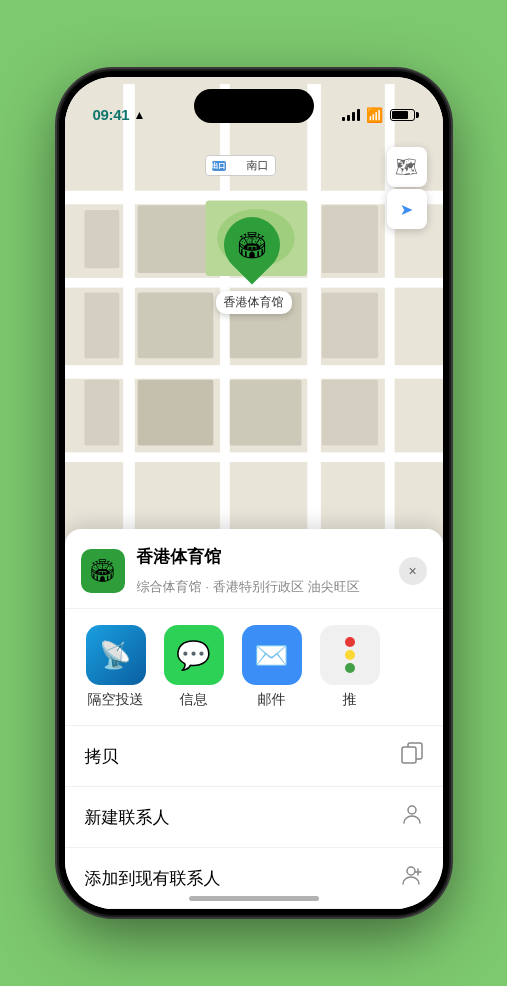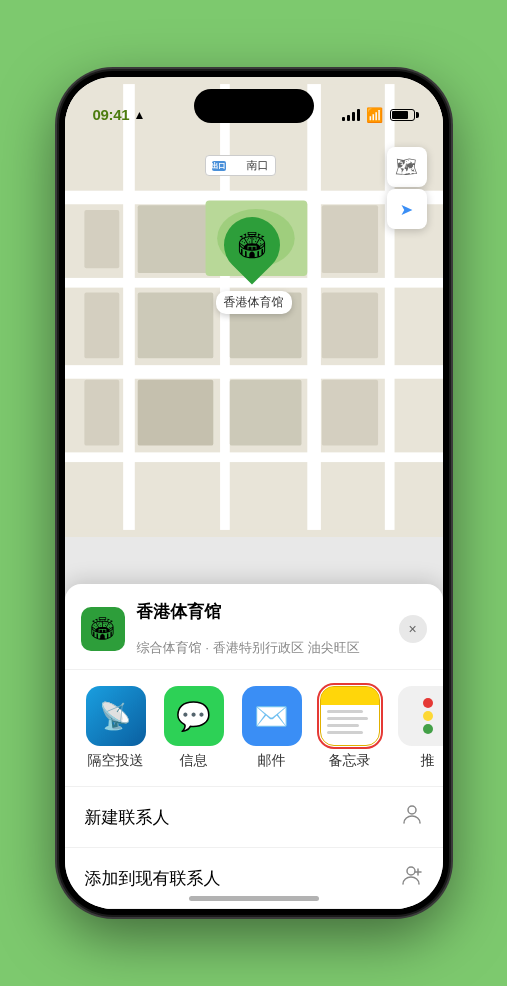--- a/index.html
+++ b/index.html
@@ -57,21 +57,21 @@
       display: flex;
       align-items: flex-end;
       justify-content: space-between;
       padding: 0 28px 8px 28px;
       z-index: 50;
     }
 
     .status-time {
       font-size: 15px;
       font-weight: 600;
-      color: #4d7c0f;
+      color: #0f766e;
       letter-spacing: -0.3px;
     }
 
     .status-icons {
       display: flex;
       align-items: center;
       gap: 6px;
     }
 
     .signal-bars {
@@ -227,21 +227,21 @@
 
     .venue-name {
       font-size: 17px;
       font-weight: 600;
       color: #000;
     }
 
     .venue-desc {
       font-size: 13px;
       color: #888;
-      margin-top: 16px;
+      margin-top: 10px;
     }
 
     .close-btn {
       width: 28px;
       height: 28px;
       background: #e8e8e8;
       border-radius: 50%;
       display: flex;
       align-items: center;
       justify-content: center;
@@ -458,45 +458,42 @@
           <span class="share-label">信息</span>
         </div>
 
         <div class="share-item">
           <div class="share-icon mail">
             <span style="color:white;font-size:28px;">✉️</span>
           </div>
           <span class="share-label">邮件</span>
         </div>
 
-        <div class="share-item">
-          <div style="position:relative;width:60px;height:60px;border-radius:14px;background:linear-gradient(180deg,#ffd60a 0%,#ffd60a 30%,#fff 30%);border:1.5px solid #e0b000;outline:2.5px solid #e53935;outline-offset:1px;overflow:hidden;display:flex;flex-direction:column;">
-            <div style="height:18px;background:#ffd60a;flex-shrink:0;"></div>
-            <div style="padding:5px 6px;display:flex;flex-direction:column;gap:4px;">
-              <div style="height:3px;background:#d0d0d0;border-radius:2px;width:80%;"></div>
-              <div style="height:3px;background:#d0d0d0;border-radius:2px;width:90%;"></div>
-              <div style="height:3px;background:#d0d0d0;border-radius:2px;width:70%;"></div>
-              <div style="height:3px;background:#d0d0d0;border-radius:2px;width:80%;"></div>
-            </div>
-          </div>
-          <span class="share-label">备忘录</span>
-        </div>
 
         <div class="share-item">
           <div style="width:60px;height:60px;border-radius:14px;background:#f0f0f0;display:flex;flex-direction:column;align-items:center;justify-content:center;gap:3px;">
             <div class="more-dots">
               <div class="more-dot" style="background:#e53935;width:10px;height:10px;border-radius:50%;"></div>
               <div class="more-dot" style="background:#fdd835;width:10px;height:10px;border-radius:50%;"></div>
               <div class="more-dot" style="background:#43a047;width:10px;height:10px;border-radius:50%;"></div>
             </div>
           </div>
           <span class="share-label">推</span>
         </div>
       </div>
 
+      <div class="action-row">
+        <span class="action-label">拷贝</span>
+        <span class="action-icon">
+          <svg width="22" height="22" viewBox="0 0 22 22" fill="none" xmlns="http://www.w3.org/2000/svg">
+            <rect x="7" y="1" width="14" height="16" rx="2" stroke="#888" stroke-width="1.5" fill="none"></rect>
+            <rect x="1" y="5" width="14" height="16" rx="2" stroke="#888" stroke-width="1.5" fill="white"></rect>
+          </svg>
+        </span>
+      </div>
 
       <div class="action-row">
         <span class="action-label">新建联系人</span>
         <span class="action-icon">
           <svg width="22" height="22" viewBox="0 0 22 22" fill="none" xmlns="http://www.w3.org/2000/svg">
             <circle cx="11" cy="7" r="4" stroke="#888" stroke-width="1.5" fill="none"></circle>
             <path d="M3 20c0-4 3.6-7 8-7s8 3 8 7" stroke="#888" stroke-width="1.5" stroke-linecap="round" fill="none"></path>
           </svg>
         </span>
       </div>

